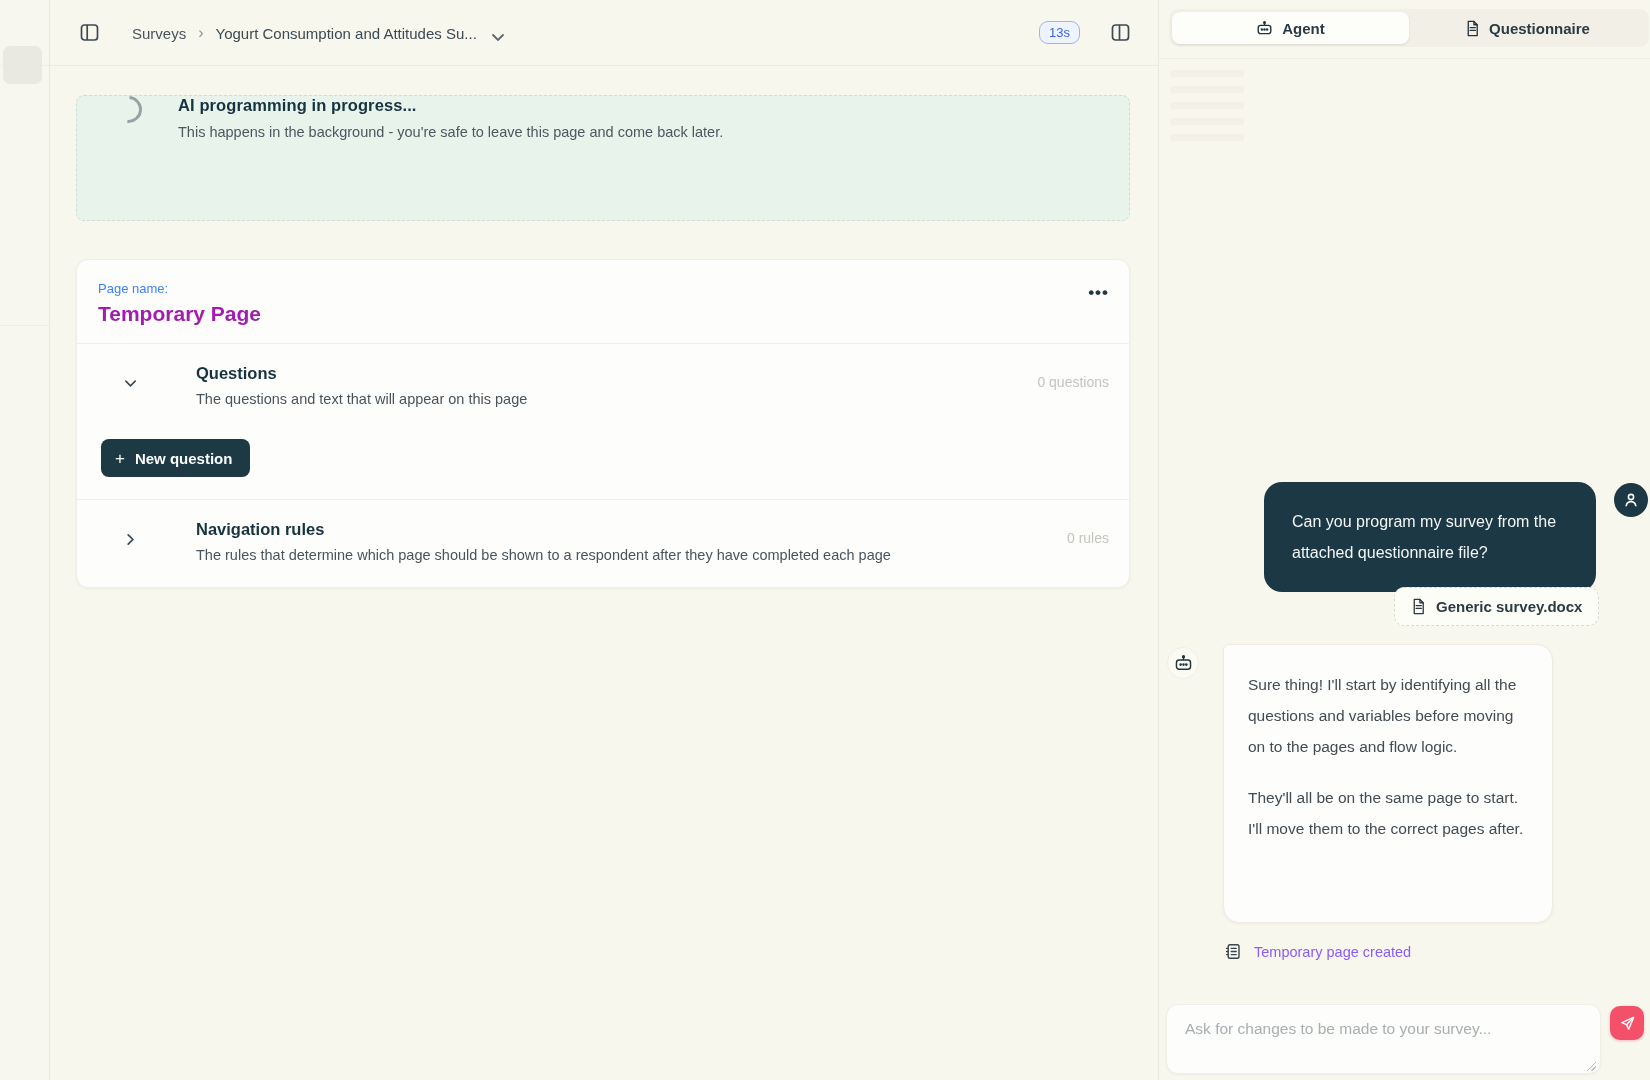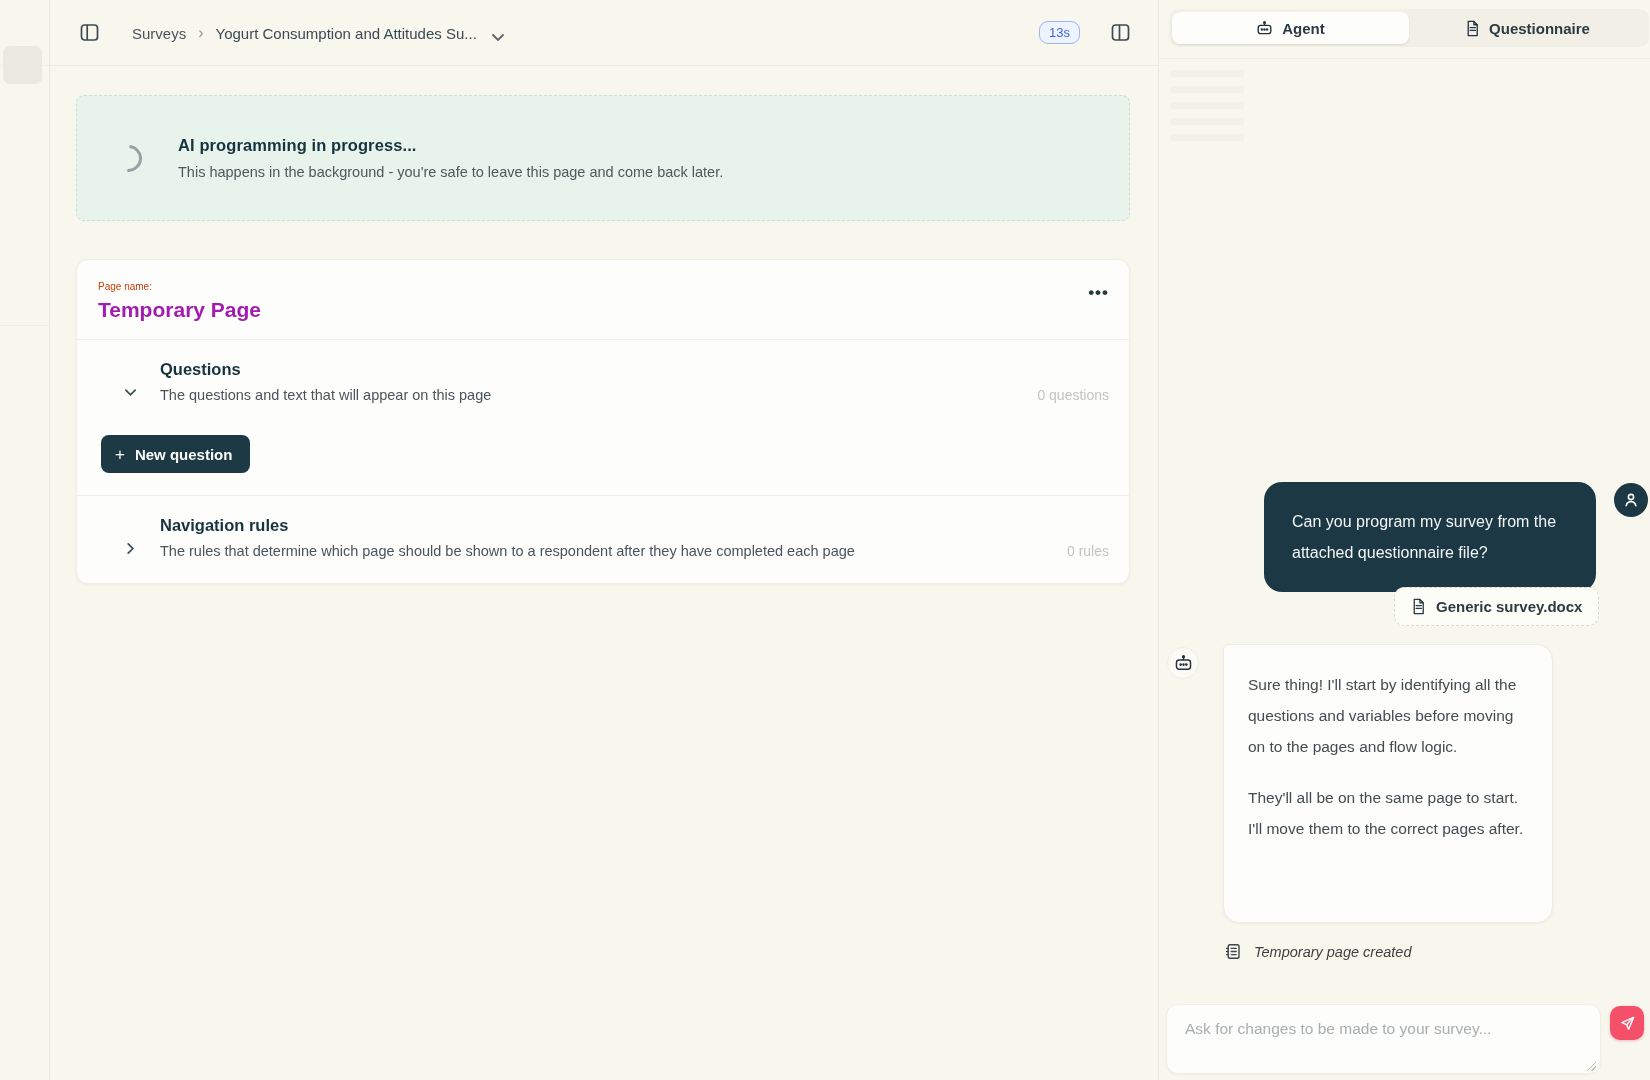--- a/index.html
+++ b/index.html
@@ -45,49 +45,49 @@
     font-size:13px; font-weight:normal; color:#3d63e0;
     background:#eef4ff; border:1.5px solid #9cb4f3; border-radius:9px;
     padding:3px 9px; margin-right:27px;
   }
 
   .content { padding:29px 28px 0 26px; }
 
   .banner {
     width:1054px; height:126px; background:#e8f3ec;
     border:1.5px dashed #cadfd2; border-radius:8px;
-    display:flex; align-items:center; padding:0 30px 0 38px;
+    display:flex; padding:0 30px 0 38px;
   }
   .spinner {
     width:27px; height:27px; border-radius:50%;
     border:3px solid #98a1a6; border-top-color:transparent; border-right-color:transparent;
     transform:rotate(230deg); flex:0 0 auto; margin-right:36px;
   }
   .banner-title { font-size:16.5px; font-weight:bold; color:#72808
 6; letter-spacing:.1px; }
   .banner-title { color:#72
 8086; }
   .banner-sub { font-size:14.5px; color:#4d585e; margin-top:9px; }
 
   .page-card {
     width:1054px; margin-top:38px; background:#fdfdfb;
     border:1px solid #f0eee5; border-radius:12px;
     box-shadow:0 1px 3px rgba(40,45,40,.05);
   }
   .card-header { position:relative; padding:21px 22px 17px 21px; }
-  .page-name-label { font-size:10px; color:#c2410c; }
+  .page-name-label { font-size:13px; color:#3b82f6; }
   .page-name-value { font-size:21px; font-weight:bold; color:#a21caf; margin-top:6px; }
   .card-menu {
     position:absolute; right:20px; top:28px;
     border:none; background:transparent; cursor:pointer;
     font-size:17px; font-weight:bold; color:#2a3a42; letter-spacing:1px; line-height:10px;
   }
   .card-divider { border-top:1px solid #f1efe7; }
 
-  .section-row { display:flex; align-items:flex-end; padding:20px 20px 8px 42px; }
+  .section-row { display:flex; align-items:flex-start; padding:20px 20px 8px 42px;gap:36px; }
   .section-row.nav { padding:20px 20px 24px 42px; }
   .chevron-btn {
     width:22px; height:22px; margin-top:8px; flex:0 0 auto;
     border:none; background:transparent; cursor:pointer;
     display:flex; align-items:center; justify-content:center;
   }
   .section-text { margin-left:19px; flex:1; }
   .section-title { font-size:16.5px; font-weight:bold; color:#17333f; }
   .section-desc { font-size:14.5px; color:#49545b; margin-top:8px; }
   .section-count { font-size:14px; color:#c2c5bd; margin-top:10px; white-space:nowrap; }
@@ -148,21 +148,21 @@
     border-top-left-radius:6px;
     padding:24px 24px; font-size:15.5px; line-height:31px; color:#424c52;
     box-shadow:0 1px 3px rgba(40,45,40,.05);
   }
   .bot-bubble p + p { margin-top:20px; }
 
   .status-row {
     position:absolute; left:66px; top:943px;
     display:flex; align-items:center; gap:13px;
   }
-  .status-text { font-size:14.5px; color:#404040;font-style:italic; }
+  .status-text { font-size:14.5px; color:#8b5cf6; }
 
   .chat-input {
     position:absolute; left:7px; top:1004px; width:435px; height:70px;
     background:#fdfdfb; border:1px solid #f0eee5; border-radius:12px;
     box-shadow:0 1px 2px rgba(40,45,40,.05);
     resize:none; padding:15px 18px; font-size:15.5px; color:#3b454b;
     font-family:"Liberation Sans", sans-serif; outline:none;
   }
   .chat-input::placeholder { color:#a8aeb2; }
   .resize-grip {

